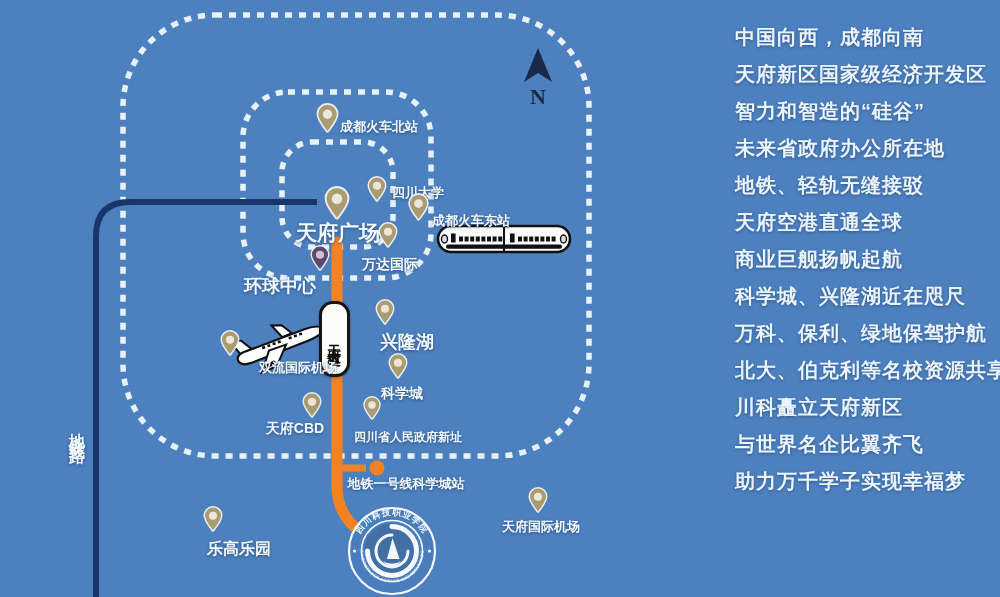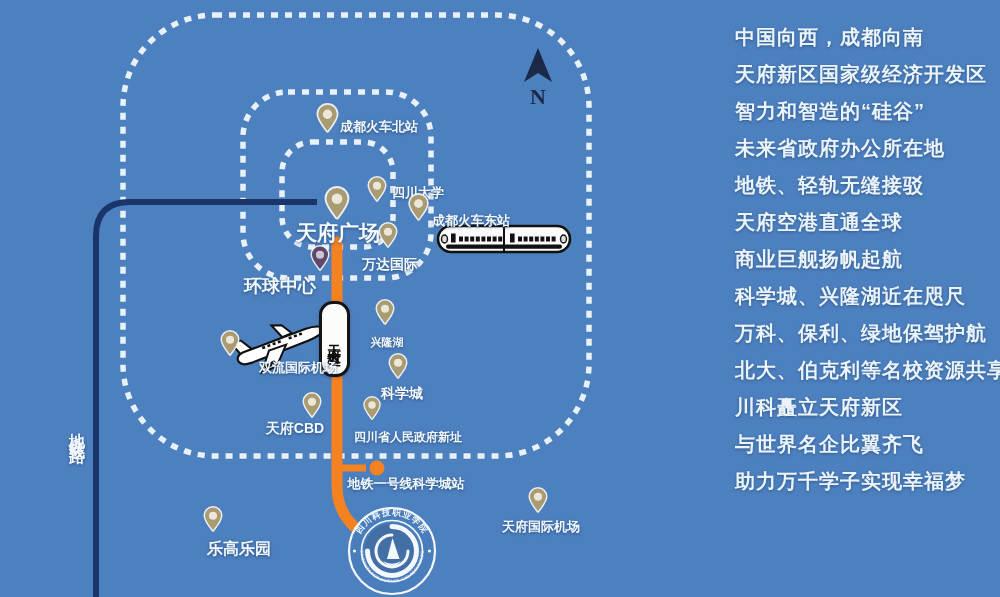--- a/index.html
+++ b/index.html
@@ -138,21 +138,21 @@
       <div class="map-label" style="left: 390px; top: 265px; font-size: 14px;">万达国际</div>
       <svg width="20" height="26" viewBox="0 0 24 32" class="pin" style="left: 310px; top: 245px;">
         <path d="M12 1C6 1 1.2 5.8 1.2 11.8 C1.2 18.5 9.2 27.6 11.3 30.4 c.35.45 1.05.45 1.4 0 C14.8 27.6 22.8 18.5 22.8 11.8 C22.8 5.8 18 1 12 1 Z" fill="#5e4a68" stroke="rgba(255,255,255,0.85)" stroke-width="1.8"></path>
         <circle cx="12" cy="12" r="5" fill="#cfc3d6"></circle>
       </svg>
       <div class="map-label" style="left: 280px; top: 286px; font-size: 18px; font-family: Liberation Mono, monospace;">环球中心</div>
       <svg width="20" height="26" viewBox="0 0 24 32" class="pin" style="left: 375px; top: 299px;">
         <path d="M12 1C6 1 1.2 5.8 1.2 11.8 C1.2 18.5 9.2 27.6 11.3 30.4 c.35.45 1.05.45 1.4 0 C14.8 27.6 22.8 18.5 22.8 11.8 C22.8 5.8 18 1 12 1 Z" fill="#a99c72" stroke="rgba(255,255,255,0.85)" stroke-width="1.8"></path>
         <circle cx="12" cy="12" r="5" fill="#ece7d8"></circle>
       </svg>
-      <div class="map-label" style="left: 387px; top: 342px; font-size: 11px;">兴隆湖</div>
+      <div class="map-label" style="left: 407px; top: 342px; font-size: 18px;">兴隆湖</div>
       <svg width="20" height="26" viewBox="0 0 24 32" class="pin" style="left: 220px; top: 330px;">
         <path d="M12 1C6 1 1.2 5.8 1.2 11.8 C1.2 18.5 9.2 27.6 11.3 30.4 c.35.45 1.05.45 1.4 0 C14.8 27.6 22.8 18.5 22.8 11.8 C22.8 5.8 18 1 12 1 Z" fill="#a99c72" stroke="rgba(255,255,255,0.85)" stroke-width="1.8"></path>
         <circle cx="12" cy="12" r="5" fill="#ece7d8"></circle>
       </svg>
       <div class="map-label" style="left: 266px; top: 368px; font-size: 13px; margin-left: 32px;">双流国际机场</div>
       <svg width="20" height="26" viewBox="0 0 24 32" class="pin" style="left: 388px; top: 353px;">
         <path d="M12 1C6 1 1.2 5.8 1.2 11.8 C1.2 18.5 9.2 27.6 11.3 30.4 c.35.45 1.05.45 1.4 0 C14.8 27.6 22.8 18.5 22.8 11.8 C22.8 5.8 18 1 12 1 Z" fill="#a99c72" stroke="rgba(255,255,255,0.85)" stroke-width="1.8"></path>
         <circle cx="12" cy="12" r="5" fill="#ece7d8"></circle>
       </svg>
       <div class="map-label" style="left: 402px; top: 394px; font-size: 14px;">科学城</div>

